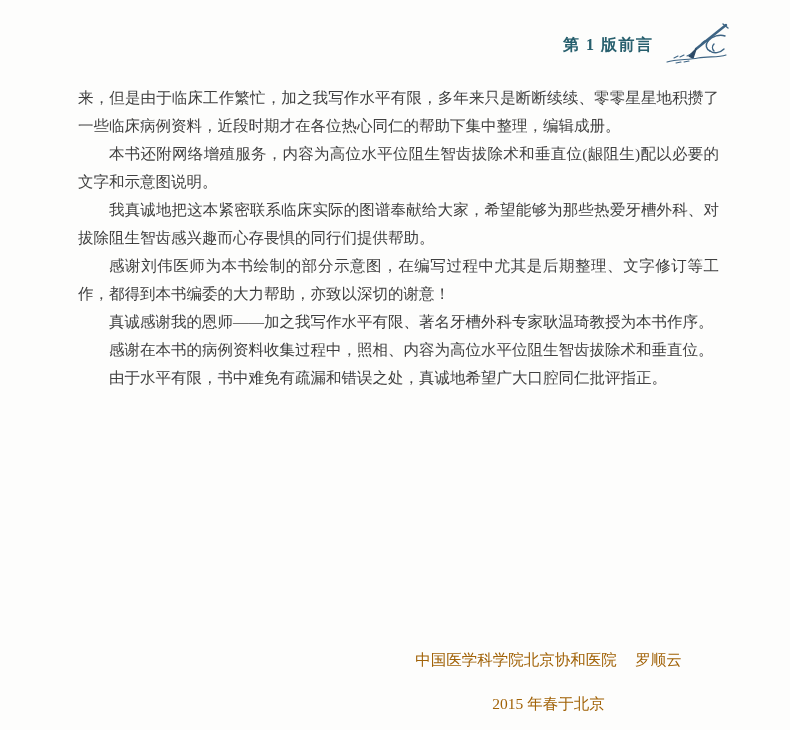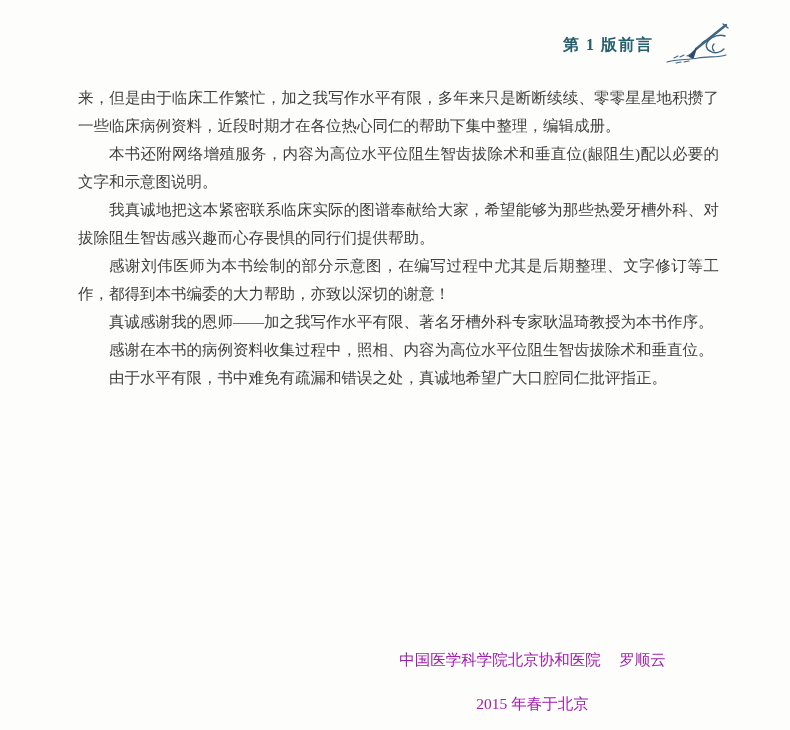--- a/index.html
+++ b/index.html
@@ -51,25 +51,25 @@
     margin: 0;
     padding: 0;
   }
   .body-text p.indent {
     text-indent: 2em;
   }
   
   .signature {
     position: absolute;
     top: 646px;
-    left: 380px;
+    left: 396px;
     width: 305px;
     text-align: center;
     font-size: 15.5px;
-    color: #a21caf;
+    color: #a16207;
   }
   .signature .sig-line1 {
     white-space: nowrap;
     line-height: 28px;
   }
   .signature .sig-line1 .author {
     margin-left: 1.2em;
   }
   .signature .sig-line2 {
     line-height: 28px;

